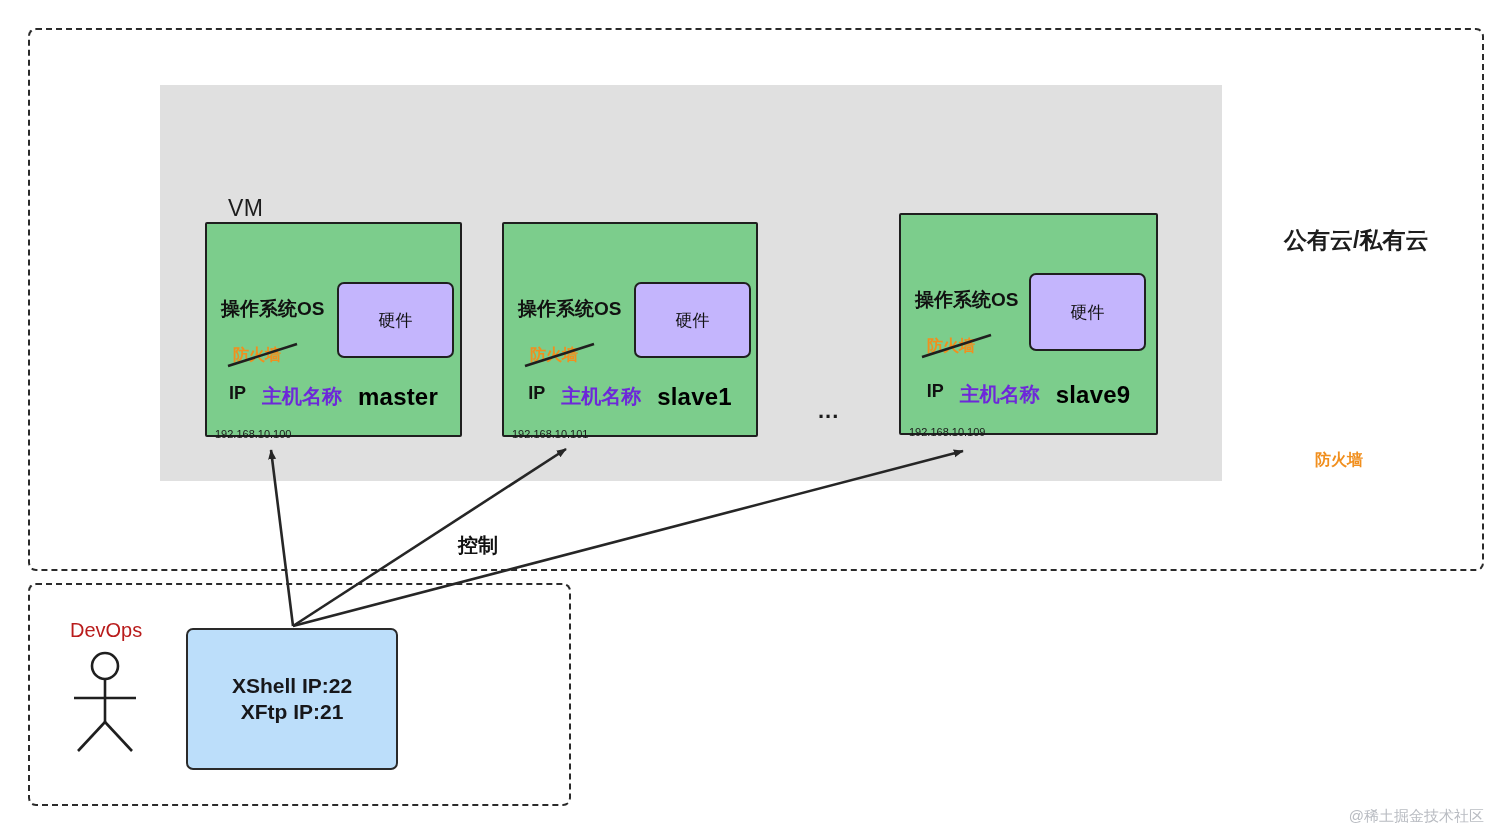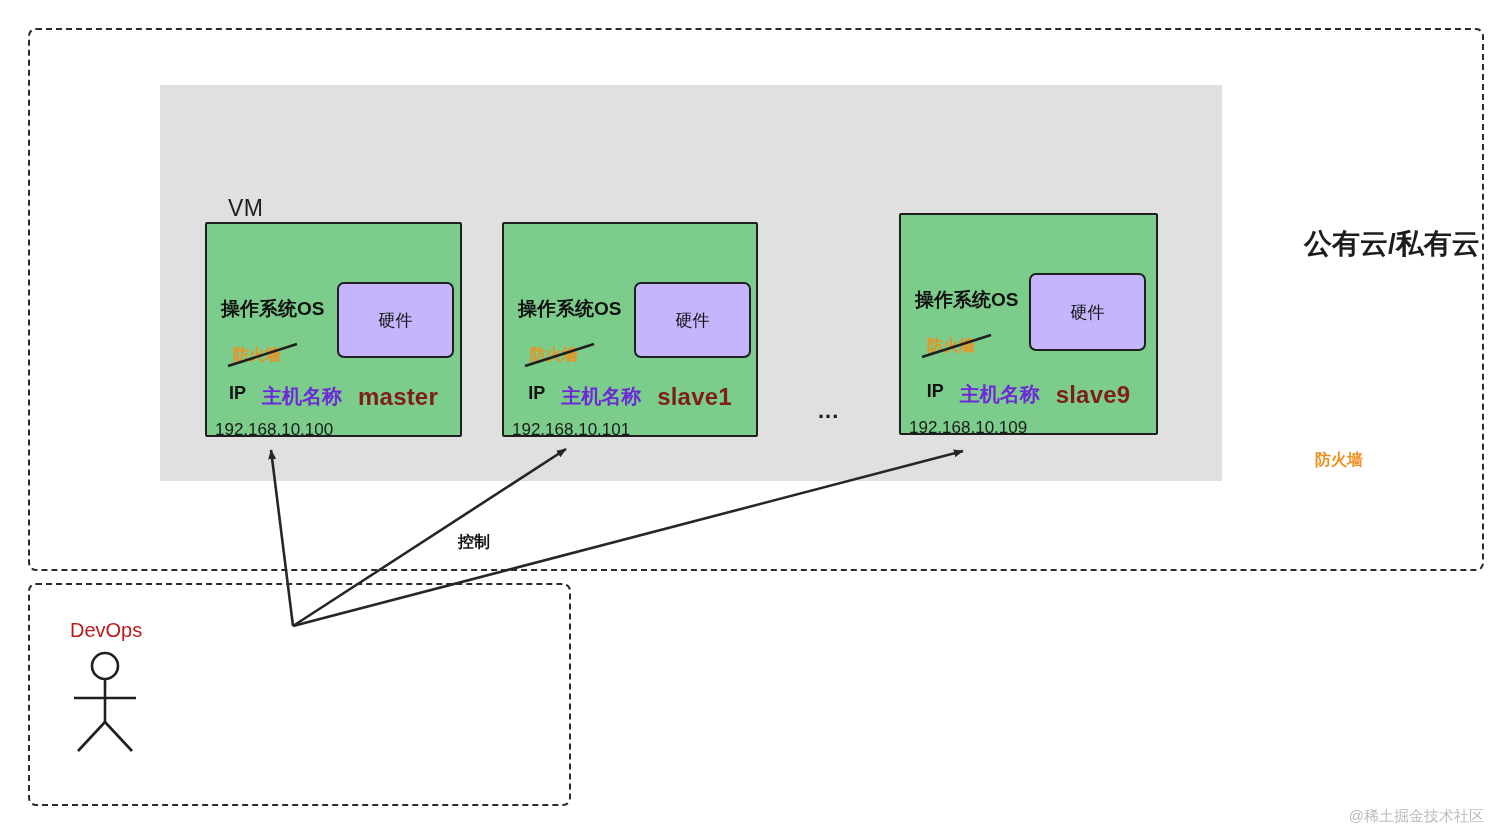--- a/index.html
+++ b/index.html
@@ -86,27 +86,27 @@
     gap: 16px;
     white-space: nowrap;
   }
   .machine .ip-word {
     font-size: 18px; font-weight: bold; color: #111;
   }
   .machine .host-word {
     font-size: 20px; font-weight: bold; color: #6d28d9;
   }
   .machine .host-name {
-    font-size: 24px; font-weight: bold; color: #7f1d1d;
+    font-size: 24px; font-weight: bold; color: #000000;
     letter-spacing: .2px;
   }
   .machine .ip-value {
     position: absolute;
     left: 8px; bottom: -5px;
-    font-size: 17px; color: #1a1a1a;
+    font-size: 11px; color: #1a1a1a;
     white-space: nowrap;
   }
   .hw-box {
     position: absolute;
     background: #c4b5fd;
     border: 2.5px solid #1f1f1f;
     border-radius: 7px;
     display: flex; align-items: center; justify-content: center;
     font-size: 17px; color: #111;
   }
@@ -122,36 +122,35 @@
     position: absolute;
     left: 818px; top: 398px;
     font-size: 22px; font-weight: bold; color: #1b1b1b;
     letter-spacing: 1px;
   }
 
   
   #cloud-label {
     position: absolute;
     left: 1284px; top: 225px;
-    font-size: 28px; font-weight: bold; color: #1d1d1d;
-    white-space: nowrap;
-    margin-left: 20px;
+    font-size: 23px; font-weight: bold; color: #1d1d1d;
+    white-space: nowrap;
   }
   #firewall-right {
     position: absolute;
     left: 1315px; top: 450px;
     font-size: 16px; font-weight: bold; color: #f18f1e;
     white-space: nowrap;
   }
 
   
   #control-label {
     position: absolute;
     left: 458px; top: 532px;
-    font-size: 16px; font-weight: bold; color: #121212;
+    font-size: 20px; font-weight: bold; color: #121212;
   }
 
   
   #arrows {
     position: absolute;
     left: 0; top: 0;
     width: 1512px; height: 836px;
     pointer-events: none;
   }
 
@@ -278,16 +277,20 @@
   <div id="devops-label">DevOps</div>
 
   <svg id="stick-figure" viewBox="0 0 75 105">
     <circle cx="37" cy="16" r="13" fill="none" stroke="#1f1f1f" stroke-width="2.6"></circle>
     <line x1="37" y1="29" x2="37" y2="72" stroke="#1f1f1f" stroke-width="2.6"></line>
     <line x1="6" y1="48" x2="68" y2="48" stroke="#1f1f1f" stroke-width="2.6"></line>
     <line x1="37" y1="72" x2="10" y2="101" stroke="#1f1f1f" stroke-width="2.6"></line>
     <line x1="37" y1="72" x2="64" y2="101" stroke="#1f1f1f" stroke-width="2.6"></line>
   </svg>
 
+  <div id="terminal-box">
+    <div class="line">XShell IP:22</div>
+    <div class="line">XFtp IP:21</div>
+  </div>
 
   <div id="watermark">@稀土掘金技术社区</div>
 
 </div>
 
 </body></html>

